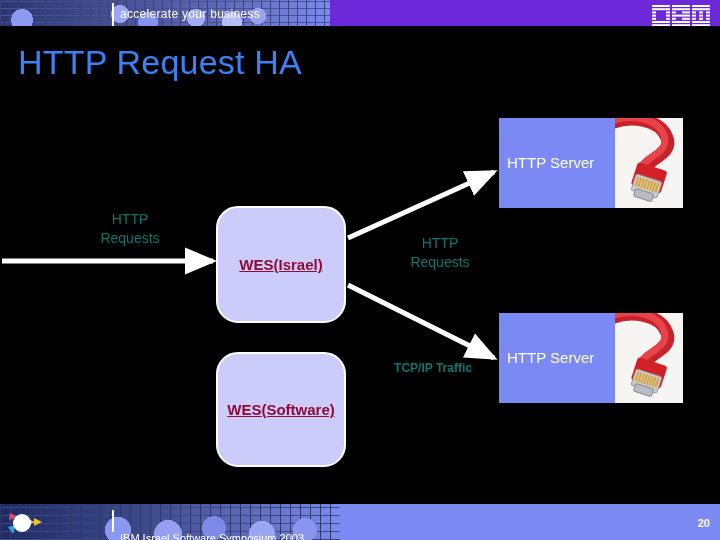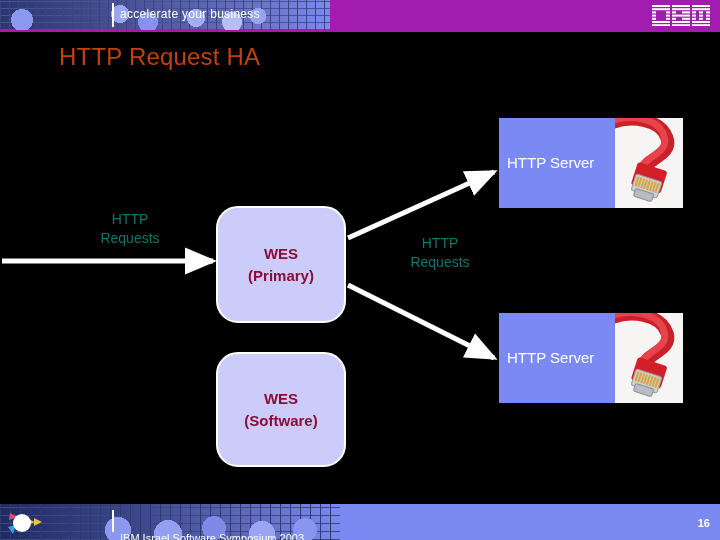--- a/index.html
+++ b/index.html
@@ -11,22 +11,22 @@
   }
   #slide {
     position: relative;
     width: 720px; height: 540px;
     background: #000000;
   }
 
   
   #header {
     position: absolute; left: 0; top: 0;
-    width: 720px; height: 32px;
-    background: #a21caf;
+    width: 720px; height: 26px;
+    background: #6d28d9;
     overflow: hidden;
   }
   #header-texture {
     position: absolute; left: 0; top: 0;
     width: 330px; height: 30px;
     background:
       radial-gradient(circle at 22px 20px, #8b99f0 0 11px, transparent 11px),
       radial-gradient(circle at 120px 14px, #9aa6f2 0 9px, transparent 9px),
       radial-gradient(circle at 148px 22px, #8592ef 0 10px, transparent 10px),
       radial-gradient(circle at 196px 18px, #a2adf5 0 9px, transparent 9px),
@@ -48,24 +48,23 @@
     white-space: nowrap;
   }
   #ibm-logo {
     position: absolute; right: 10px; top: 5px;
     width: 58px; height: 21px;
   }
 
   
   #title {
     position: absolute; left: 18px; top: 43px;
-    font-size: 24px; color: #c2410c;
+    font-size: 34px; color: #3b82f6;
     letter-spacing: 0.2px;
     white-space: nowrap;
-    margin-left: 41px;
   }
 
   
   .server-node { position: absolute; }
   .server-pane {
     position: absolute; left: 0; top: 0;
     width: 116px; height: 90px;
     background: #7b89f5;
   }
   .server-label {
@@ -83,26 +82,26 @@
   .cable-svg { position: absolute; left: 0; top: 0; }
 
   
   .wes-box {
     position: absolute;
     background: #ccccfb;
     border: 2px solid #ffffff;
     border-radius: 22px;
     color: #8e0b35;
     display: flex;
-    flex-direction: column;
     align-items: center;
     justify-content: center;
     font-size: 15px;
     font-weight: bold;
     line-height: 1.45;
+    text-decoration: underline;
   }
 
   
   .diag-label {
     position: absolute;
     color: #0f766e;
     font-size: 14px;
     line-height: 1.35;
     text-align: center;
     white-space: nowrap;
@@ -265,46 +264,47 @@
               <rect x="43" y="62" width="2" height="10"></rect>
           </g>
           <rect x="24" y="74" width="19" height="8" rx="2" fill="#b9bcc2" stroke="#8b8e95" stroke-width="1"></rect>
         </g>
       </svg>
     </div>
   </div>
 
   <div class="wes-box" style="left:216px; top:206px; width:130px; height:117px;">
     <span>WES</span>
-    <span>(Primary)</span>
+    <span>(Israel)</span>
   </div>
 
   <div class="wes-box" style="left:216px; top:352px; width:130px; height:115px;">
     <span>WES</span>
     <span>(Software)</span>
   </div>
 
   <div class="diag-label" style="left:60px; top:210px; width:140px;">
     <div>HTTP</div>
     <div>Requests</div>
   </div>
 
   <div class="diag-label" style="left:385px; top:234px; width:110px;">
     <div>HTTP</div>
     <div>Requests</div>
   </div>
 
+  <div class="diag-label bold" style="left:378px; top:360px; width:110px;">TCP/IP Traffic</div>
 
   <div id="footer">
     <div id="footer-texture"></div>
     <svg id="footer-emblem" viewBox="0 0 44 28">
       <path d="M6 4 L14 8 L5 11 z" fill="#e04a6a"></path>
       <path d="M4 18 L12 16 L9 25 z" fill="#3aa0d8"></path>
       <path d="M30 9 L38 13 L30 17 z" fill="#e8c33c"></path>
       <path d="M24 10 L31 13 L24 16 z" fill="#e8c33c"></path>
       <circle cx="18" cy="14" r="9" fill="#ffffff"></circle>
     </svg>
     <div id="footer-divider"></div>
     <div id="footer-text">IBM Israel Software Symposium 2003</div>
-    <div id="page-number">16</div>
+    <div id="page-number">20</div>
   </div>
 
 </div>
 
 </body></html>

